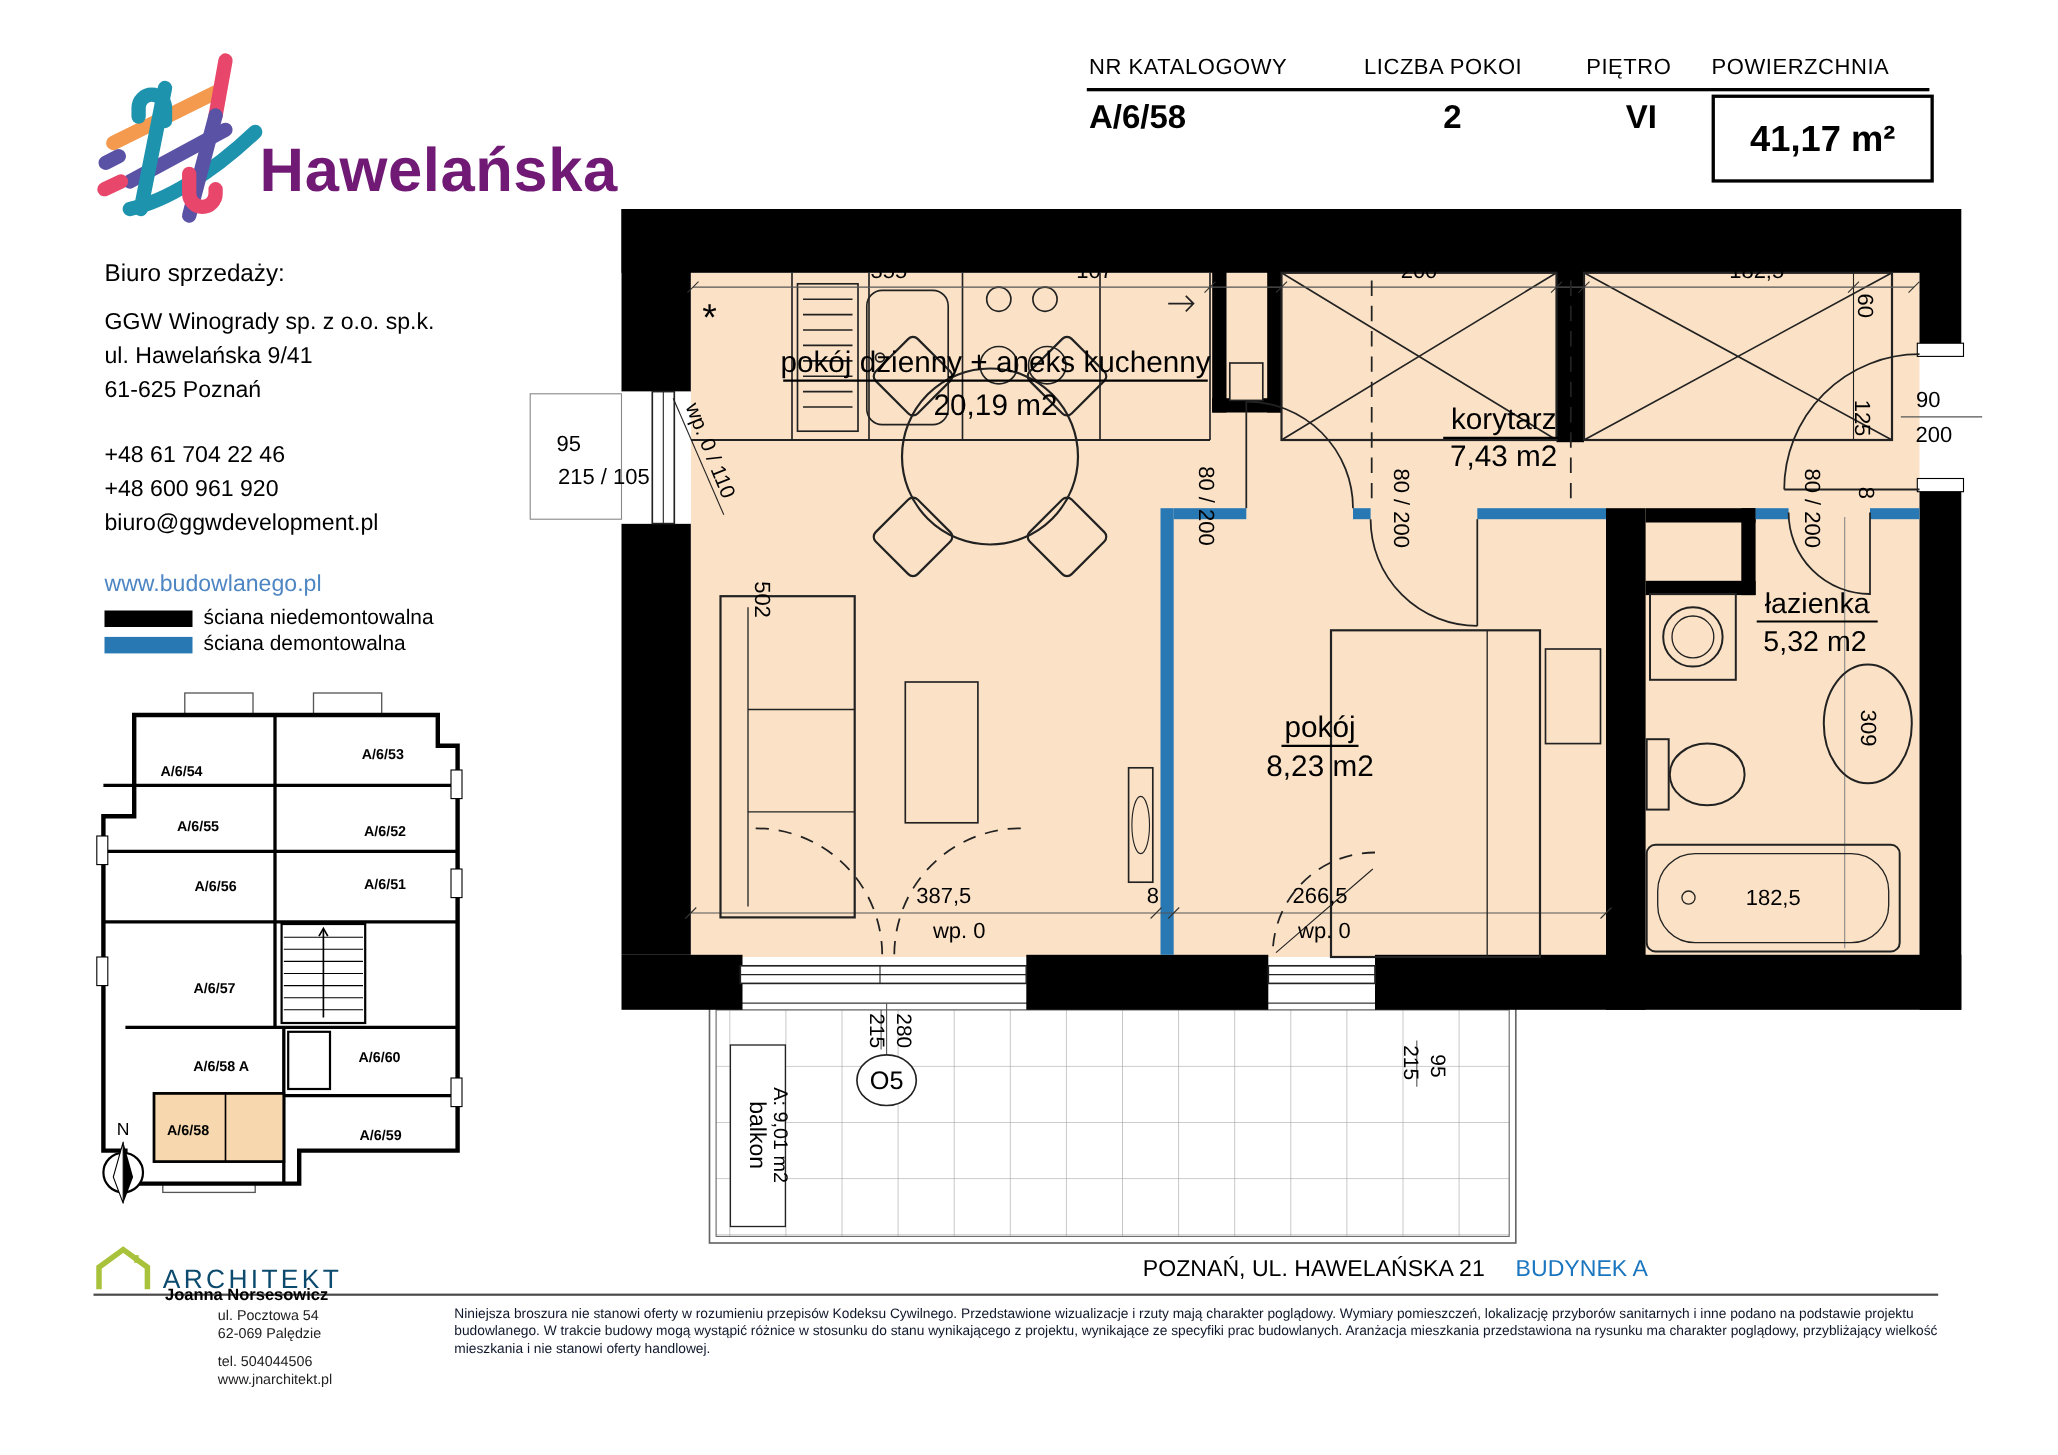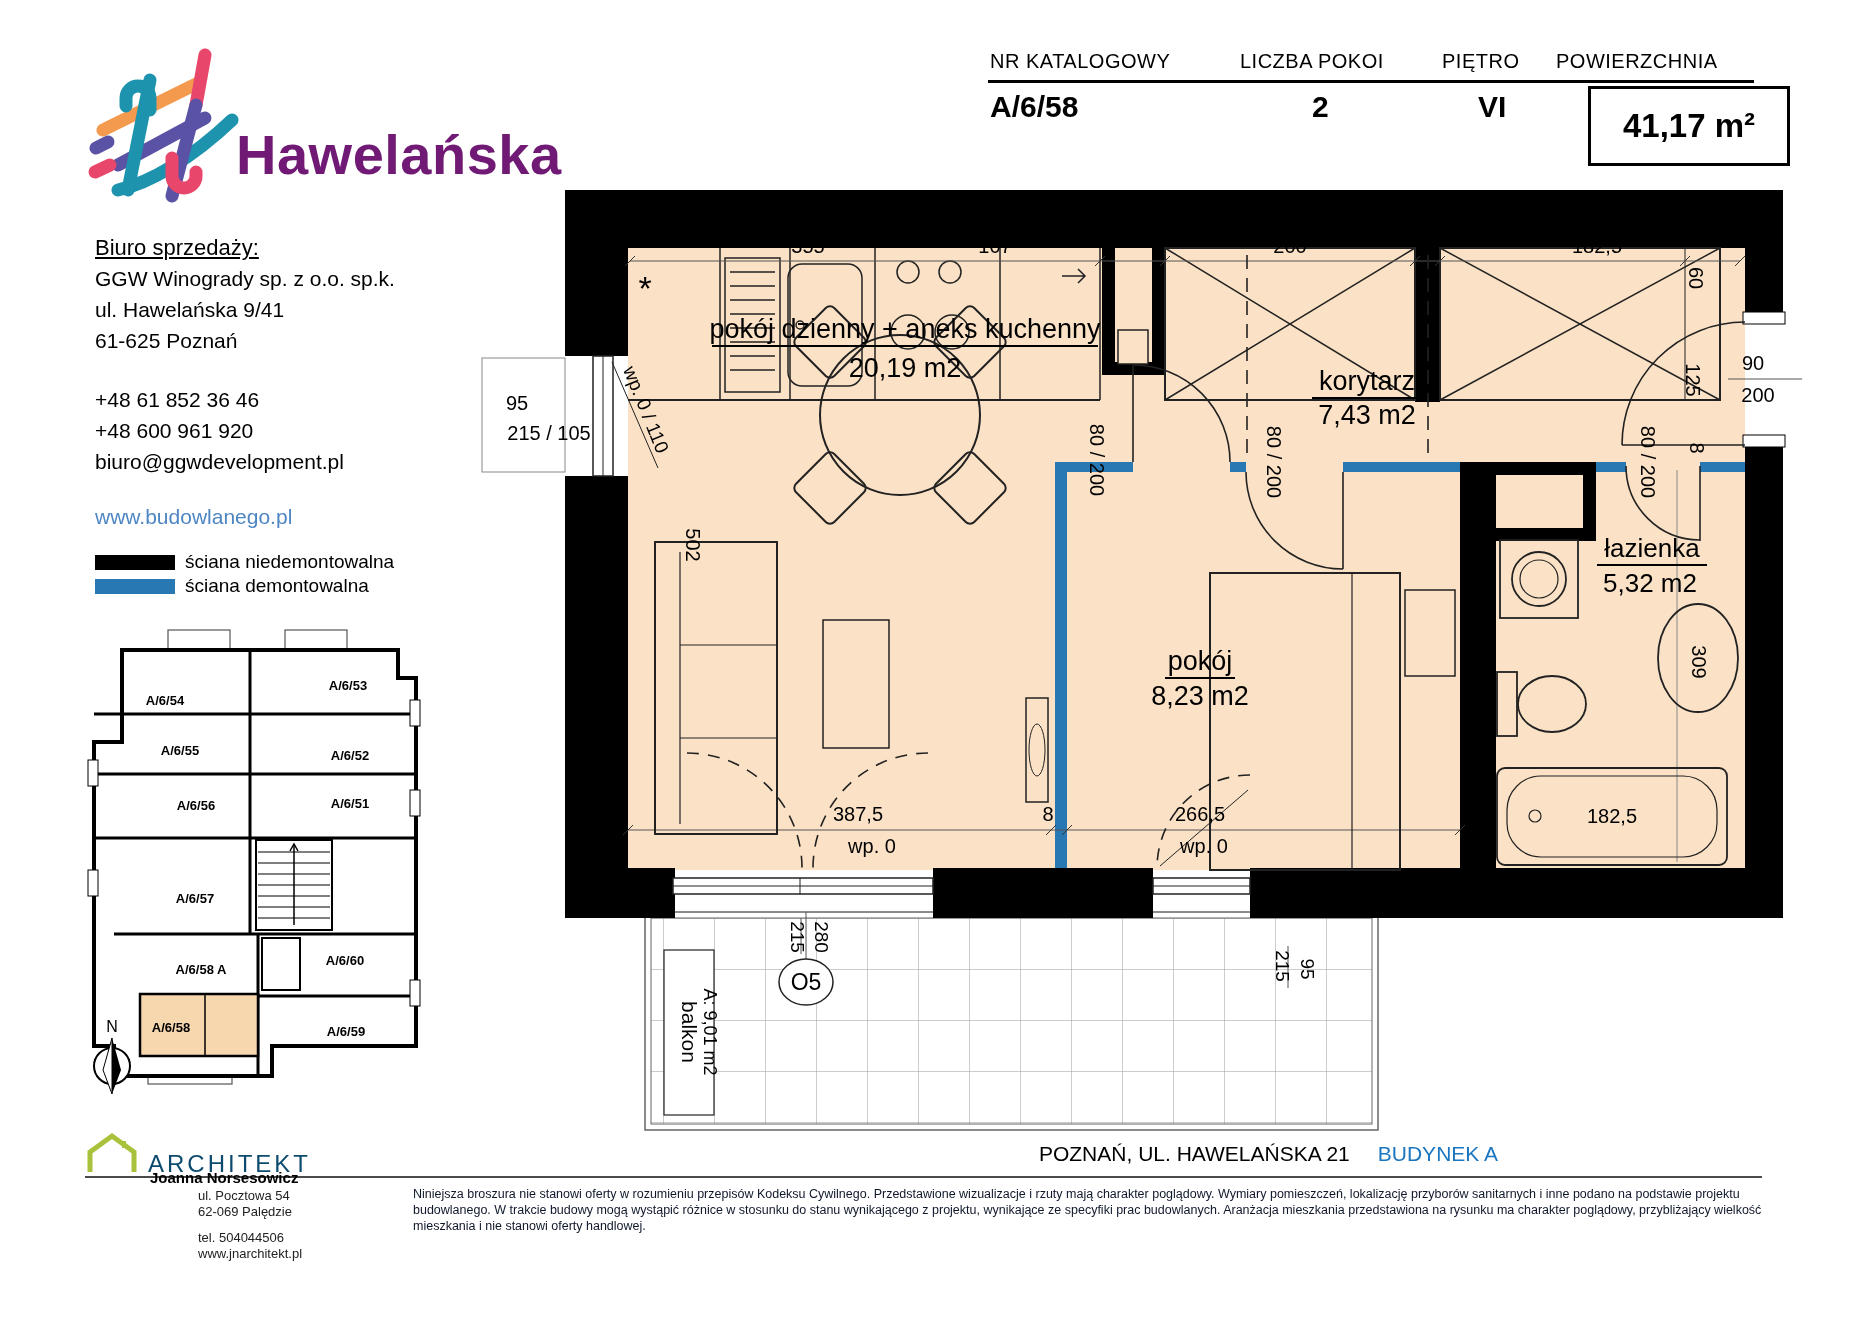--- a/index.html
+++ b/index.html
@@ -3,24 +3,24 @@
 <meta charset="utf-8">
 <style>
   html,body{margin:0;padding:0;background:#fff;}
   .page{position:relative;width:1871px;height:1323px;background:#fff;overflow:hidden;
         font-family:"Liberation Sans",sans-serif;color:#000;}
   .abs{position:absolute;}
   svg text{font-family:"Liberation Sans",sans-serif;fill:#000;}
   .hdr-label{font-size:20px;letter-spacing:.5px;white-space:nowrap;}
   .hdr-value{font-size:30px;font-weight:bold;white-space:nowrap;}
   .area-box{border:3px solid #000;display:flex;align-items:center;justify-content:center;
-            font-size:33px;font-weight:bold;margin-left:32px;}
+            font-size:33px;font-weight:bold;}
   .brand{font-size:56px;font-weight:bold;color:#701a75;letter-spacing:.5px;}
   .office{font-size:21px;line-height:31px;}
-  .office .head{font-size:22px;text-decoration:underline;}
+  .office .head{font-size:22px;margin-bottom:14px;}
   .office .link{color:#4e86c3;}
   .legend-row{display:flex;align-items:center;gap:10px;height:24px;}
   .legend-swatch{width:80px;height:15px;}
   .legend-label{font-size:19px;}
   .footer-row{display:flex;gap:28px;align-items:baseline;font-size:21px;white-space:nowrap;}
   .footer-bldg{color:#1b76c0;margin-top:16px;}
   .rule{background:#4a4a4a;height:2px;}
   .arch-name{font-size:15px;font-weight:bold;white-space:nowrap;margin-top:33px;}
   .arch-title{font-size:24px;color:#0c4a6e;letter-spacing:3px;white-space:nowrap;}
   .arch-small{font-size:13px;line-height:16px;color:#222;white-space:pre-line;margin-left:48px;}
@@ -327,21 +327,21 @@
 <div class="abs area-box" style="left:1556px;top:86px;width:196px;height:74px">
   <span>41,17 m²</span>
 </div>
 
 <div class="abs office" style="left:95px;top:232px;width:390px">
   <div class="head">Biuro sprzedaży:</div>
   <div>GGW Winogrady sp. z o.o. sp.k.</div>
   <div>ul. Hawelańska 9/41</div>
   <div>61-625 Poznań</div>
   <div style="height:28px"></div>
-  <div>+48 61 852 36 46</div>
+  <div>+48 61 704 22 46</div>
   <div>+48 600 961 920</div>
   <div>biuro@ggwdevelopment.pl</div>
   <div style="height:24px"></div>
   <div class="link">www.budowlanego.pl</div>
 </div>
 
 <div class="abs" style="left:95px;top:550px">
   <div class="legend-row">
     <div class="legend-swatch" style="background:#000"></div>
     <div class="legend-label">ściana niedemontowalna</div>

